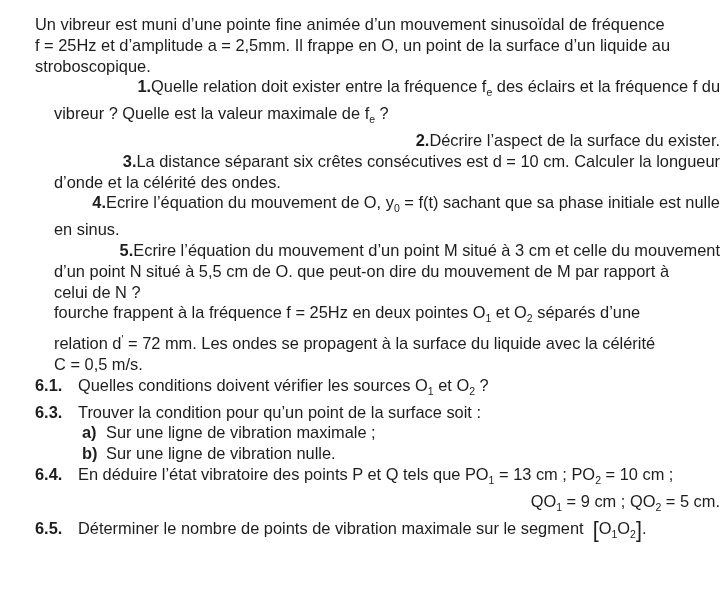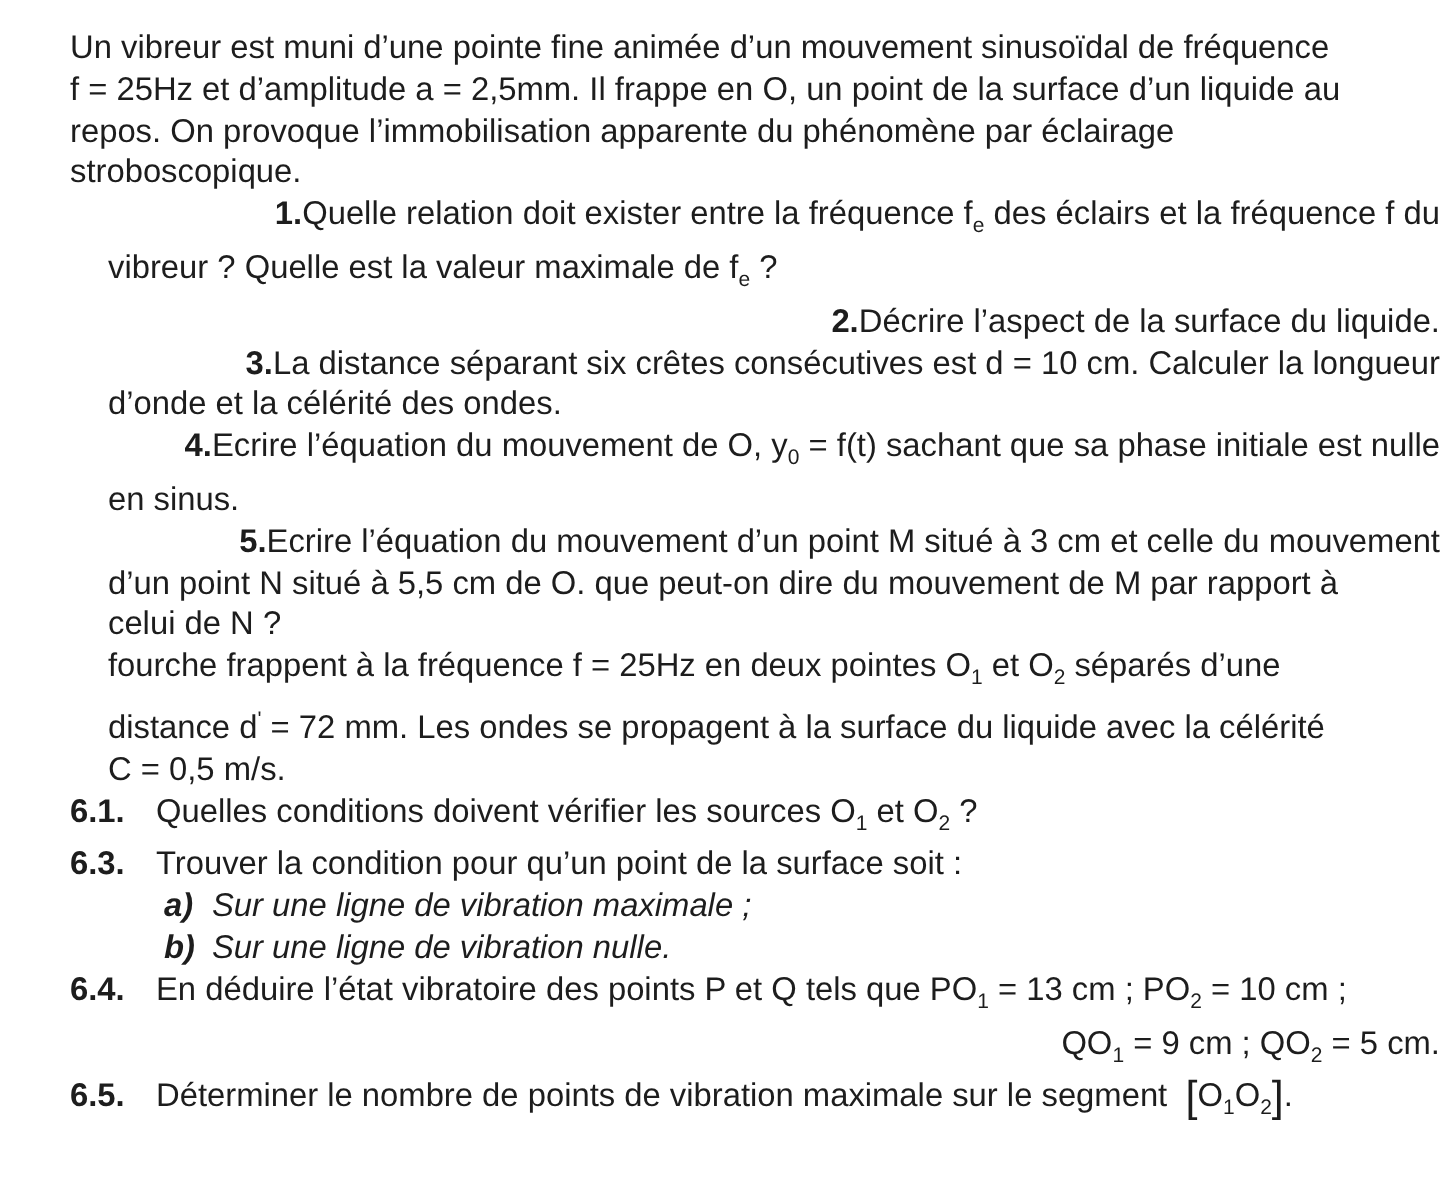--- a/index.html
+++ b/index.html
@@ -19,53 +19,52 @@
     font-size: 16.4px;
     line-height: 20.8px;
     color: #1d1d1d;
   }
   .line { white-space: pre; }
   .t-para    { padding-left: 35px; }
   .t-item    { padding-left: 35px; text-align: right; }
   .t-subitem { padding-left: 35px; }
   .t-cont    { padding-left: 54px; }
   .t-subcont { padding-left: 45px; text-align: right; }
-  .t-alpha   { padding-left: 82px; font-style: italic; }
+  .t-alpha   { padding-left: 82px; }
   .num {
     font-weight: 700;
     display: inline-block;
     line-height: inherit;
   }
   .t-item .num    { width: 19px; }
   .t-subitem .num { width: 43px; }
   .t-alpha .num   { width: 24px; }
   .sub { font-size: 10.5px; vertical-align: -4px; }
   .sup { font-size: 10.5px; vertical-align: 6px; }
   .br  { font-size: 21.5px; line-height: 0; vertical-align: -2.5px; }
 </style>
 </head>
 <body>
 
 <main class="doc" id="doc" style="color: rgb(29, 29, 29); background: rgb(255, 255, 255);">
     <div class="line t-para"><span>Un vibreur est muni d’une pointe fine animée d’un mouvement sinusoïdal de fréquence</span></div>
     <div class="line t-para"><span>f = 25Hz et d’amplitude a = 2,5mm. Il frappe en O, un point de la surface d’un liquide au</span></div>
-    <div class="line t-para"><span>repos. On provoque l’immobilisation apparente du phénomène par éclairage</span></div>
     <div class="line t-para"><span>stroboscopique.</span></div>
     <div class="line t-item"><span class="num">1.</span><span>Quelle relation doit exister entre la fréquence f</span><span class="sub">e</span><span> des éclairs et la fréquence f du</span></div>
     <div class="line t-cont"><span>vibreur ? Quelle est la valeur maximale de f</span><span class="sub">e</span><span> ?</span></div>
-    <div class="line t-item"><span class="num">2.</span><span>Décrire l’aspect de la surface du liquide.</span></div>
+    <div class="line t-item"><span class="num">2.</span><span>Décrire l’aspect de la surface du exister.</span></div>
     <div class="line t-item"><span class="num">3.</span><span>La distance séparant six crêtes consécutives est d = 10 cm. Calculer la longueur</span></div>
     <div class="line t-cont"><span>d’onde et la célérité des ondes.</span></div>
     <div class="line t-item"><span class="num">4.</span><span>Ecrire l’équation du mouvement de O, y</span><span class="sub">0</span><span> = f(t) sachant que sa phase initiale est nulle</span></div>
     <div class="line t-cont"><span>en sinus.</span></div>
     <div class="line t-item"><span class="num">5.</span><span>Ecrire l’équation du mouvement d’un point M situé à 3 cm et celle du mouvement</span></div>
     <div class="line t-cont"><span>d’un point N situé à 5,5 cm de O. que peut-on dire du mouvement de M par rapport à</span></div>
     <div class="line t-cont"><span>celui de N ?</span></div>
     <div class="line t-cont"><span>fourche frappent à la fréquence f = 25Hz en deux pointes O</span><span class="sub">1</span><span> et O</span><span class="sub">2</span><span> séparés d’une</span></div>
-    <div class="line t-cont"><span>distance d</span><span class="sup">'</span><span> = 72 mm. Les ondes se propagent à la surface du liquide avec la célérité</span></div>
+    <div class="line t-cont"><span>relation d</span><span class="sup">'</span><span> = 72 mm. Les ondes se propagent à la surface du liquide avec la célérité</span></div>
     <div class="line t-cont"><span>C = 0,5 m/s.</span></div>
     <div class="line t-subitem"><span class="num">6.1.</span><span>Quelles conditions doivent vérifier les sources O</span><span class="sub">1</span><span> et O</span><span class="sub">2</span><span> ?</span></div>
     <div class="line t-subitem"><span class="num">6.3.</span><span>Trouver la condition pour qu’un point de la surface soit :</span></div>
     <div class="line t-alpha"><span class="num">a)</span><span>Sur une ligne de vibration maximale ;</span></div>
     <div class="line t-alpha"><span class="num">b)</span><span>Sur une ligne de vibration nulle.</span></div>
     <div class="line t-subitem"><span class="num">6.4.</span><span>En déduire l’état vibratoire des points P et Q tels que PO</span><span class="sub">1</span><span> = 13 cm ; PO</span><span class="sub">2</span><span> = 10 cm ;</span></div>
     <div class="line t-subcont"><span>QO</span><span class="sub">1</span><span> = 9 cm ; QO</span><span class="sub">2</span><span> = 5 cm.</span></div>
     <div class="line t-subitem"><span class="num">6.5.</span><span>Déterminer le nombre de points de vibration maximale sur le segment  </span><span class="br">[</span><span>O</span><span class="sub">1</span><span>O</span><span class="sub">2</span><span class="br">]</span><span>.</span></div>
   </main>
 

